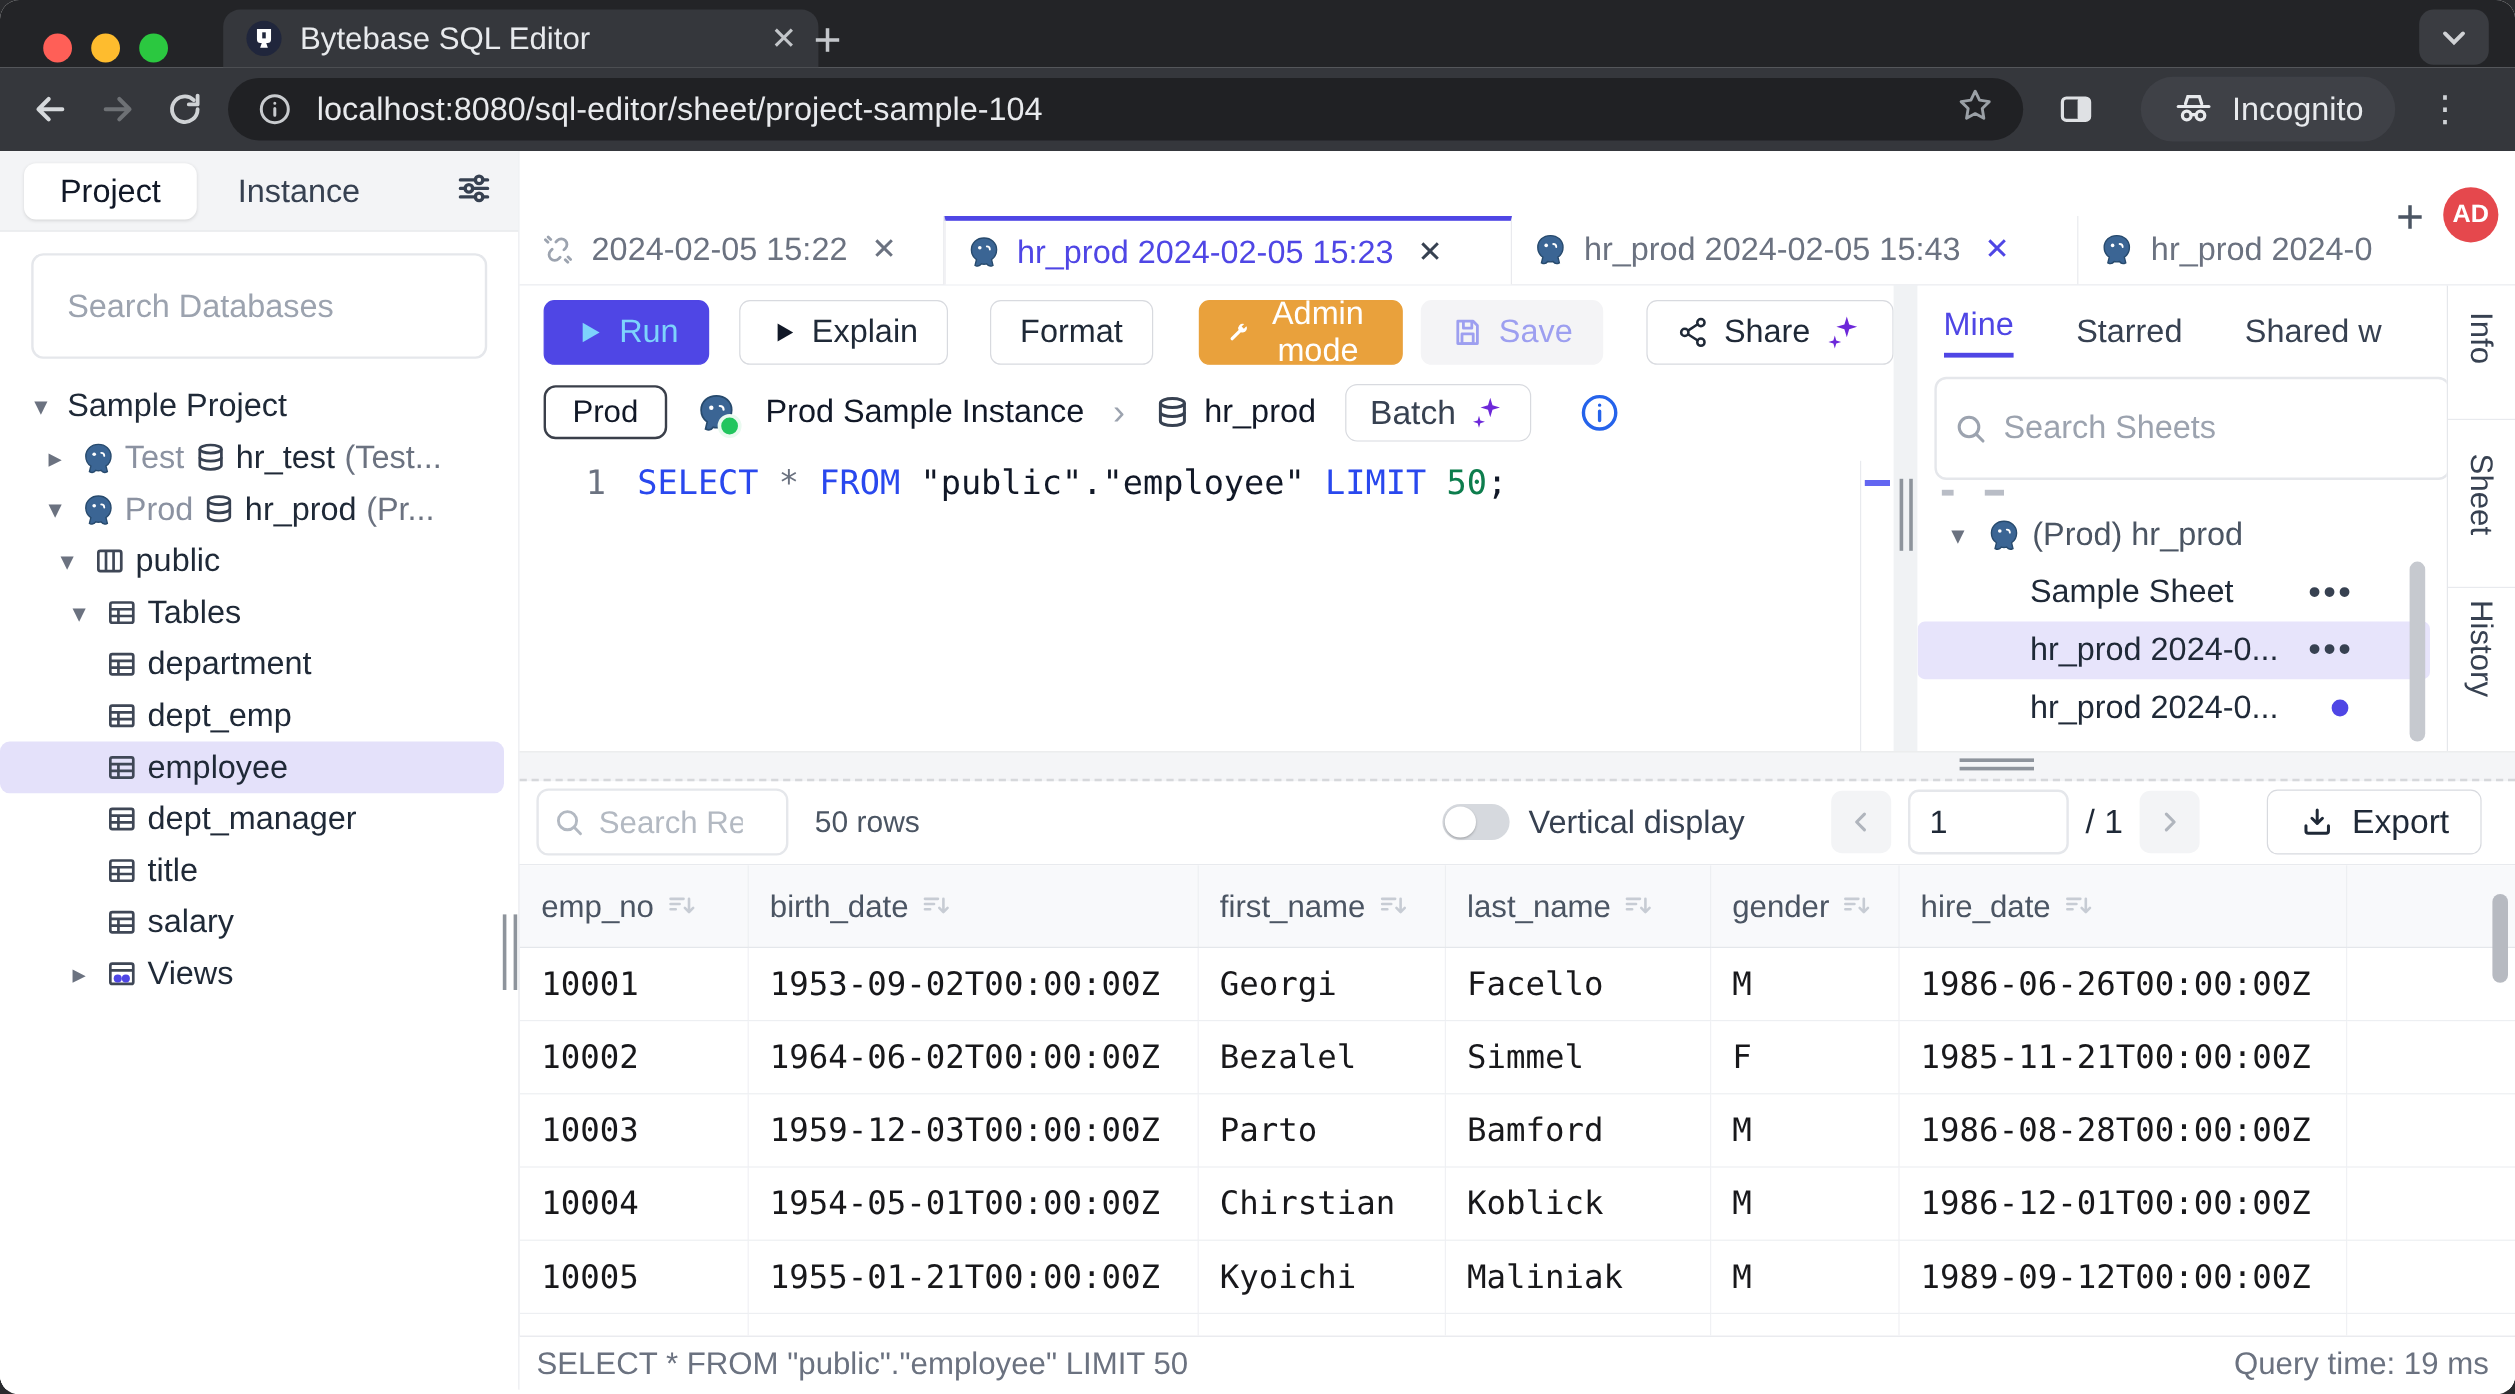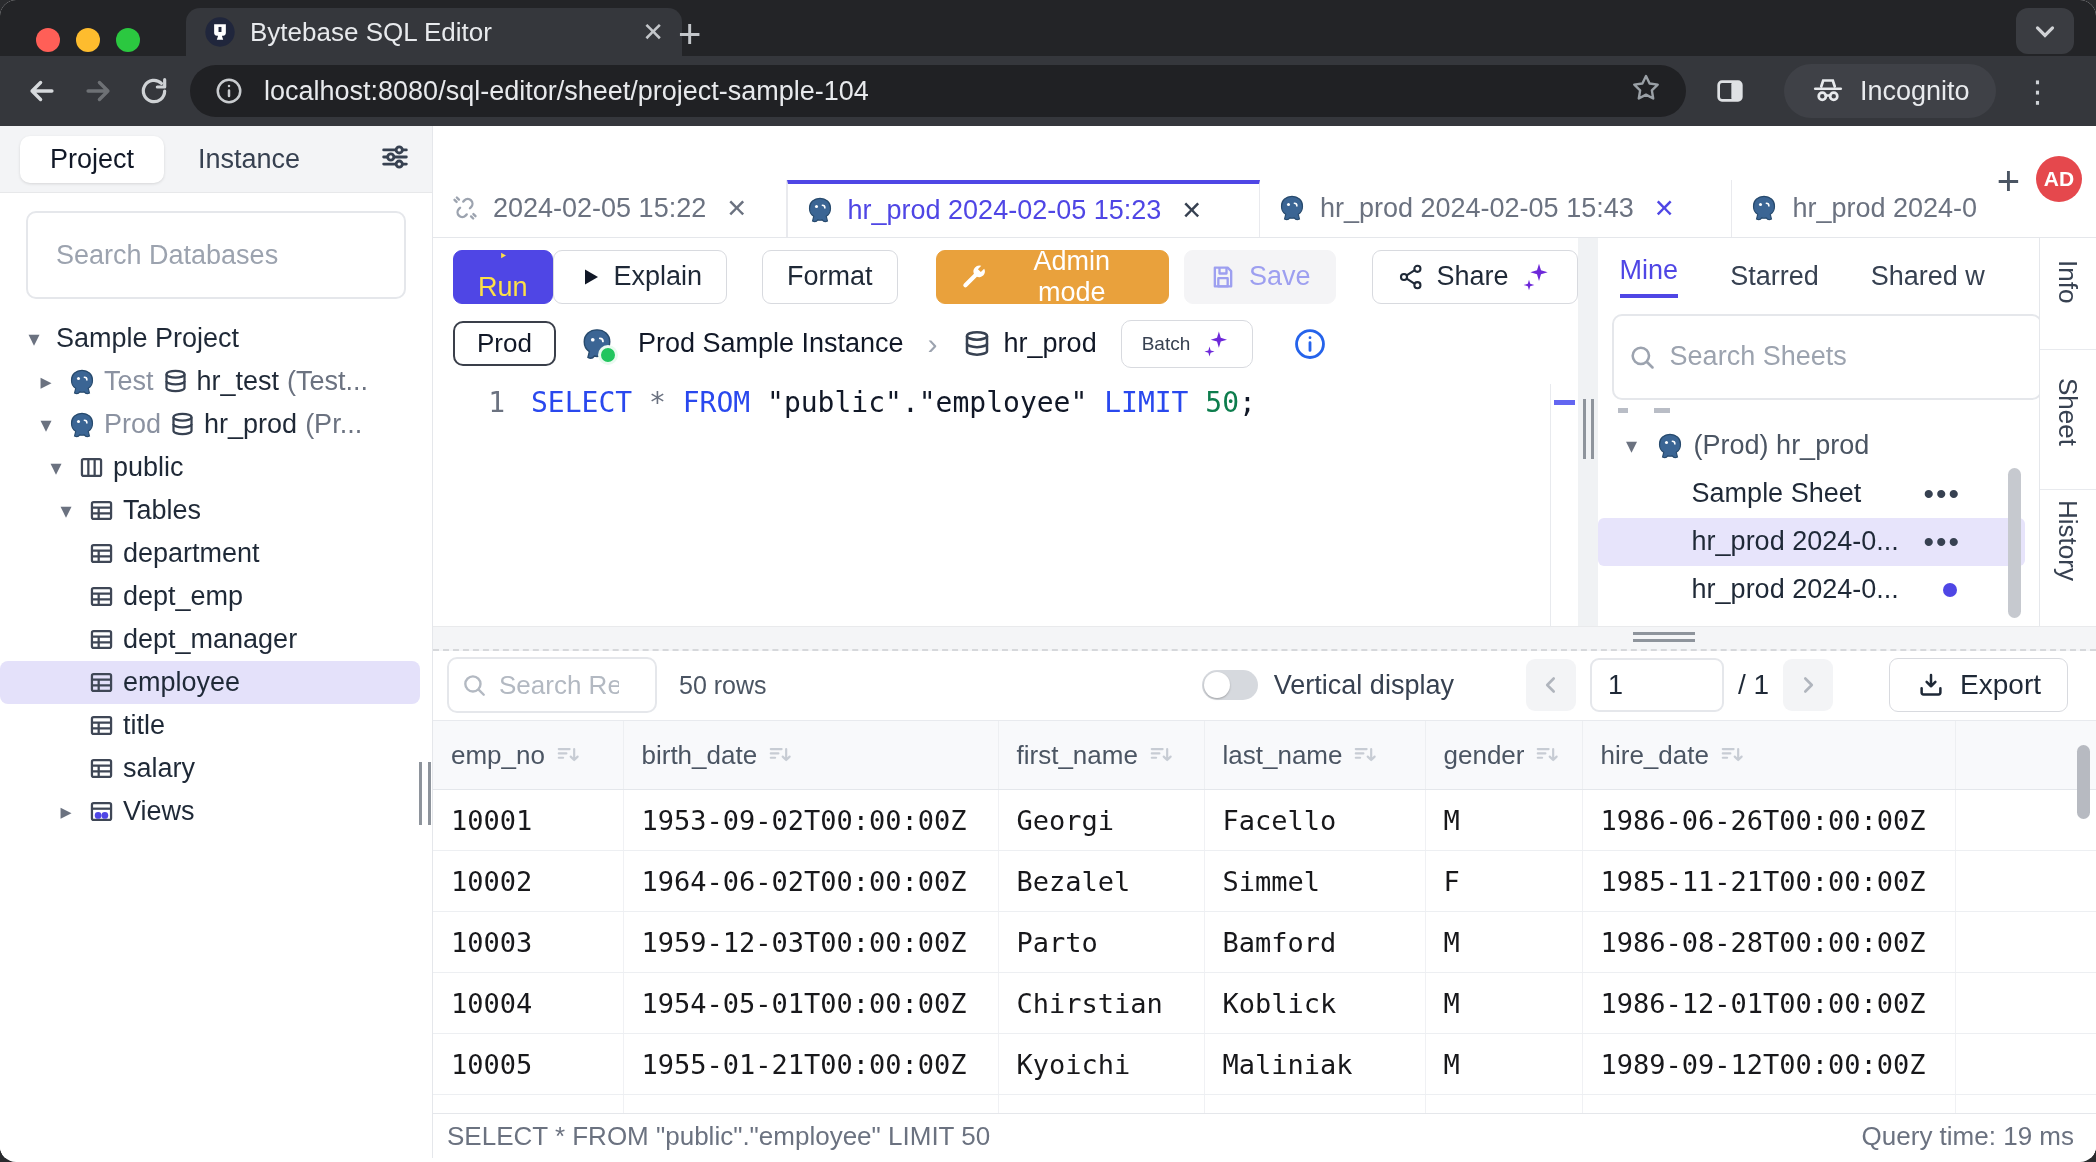--- a/index.html
+++ b/index.html
@@ -48,21 +48,21 @@
   .etab.active .ex{color:#374151;}
   .etab.t3 .ex{color:#4f46e5;}
   .etab.clip{max-width:268px;border-right:0;}
   .eplus{align-self:center;font-size:40px;color:#4b5563;padding:0 16px;font-weight:300;}
   .avatar{align-self:center;width:46px;height:46px;border-radius:50%;background:#e5484d;color:#fff;font-size:21px;font-weight:bold;display:flex;align-items:center;justify-content:center;margin:0 14px 4px 0;flex:none;}
   .mainrow{display:flex;height:388px;min-height:388px;}
   
   .editor{width:1146px;position:relative;background:#fff;}
   .edtoolbar{display:flex;align-items:center;margin:12px 0 0 20px;}
   .btn{height:54px;border-radius:9px;display:flex;align-items:center;gap:12px;padding:0 24px;font-size:27px;border:1px solid #d8dadf;background:#fff;color:#1f2937;}
-  .btn.run{background:#4f46e5;border-color:#4f46e5;color:#fde047;margin-right:0;flex-direction:column;}
+  .btn.run{background:#4f46e5;border-color:#4f46e5;color:#7dd3fc;margin-right:25px;}
   .btn.explain{margin-right:35px;}
   .btn.format{margin-right:38px;}
   .btn.admin{background:#e9a13c;border-color:#e9a13c;color:#fff;margin-right:15px;}
   .btn.save{background:#f4f4f6;border-color:#f4f4f6;color:#9d9ff0;margin-right:36px;}
   .crumbs{display:flex;align-items:center;margin:16px 0 0 20px;gap:24px;font-size:27px;color:#111827;}
   .envchip{border:2px solid #3a3f4a;border-radius:10px;padding:5px 22px;font-size:26px;color:#111827;}
   .pgwrap{position:relative;width:34px;height:34px;}
   .greendot{position:absolute;right:-4px;bottom:-4px;width:14px;height:14px;border-radius:50%;background:#22c55e;border:3px solid #eafaf0;}
   .crumb-sep{color:#9ca3af;font-size:30px;}
   .batch{height:48px;border:1px solid #d8dadf;border-radius:10px;display:flex;align-items:center;gap:12px;padding:0 20px;color:#374151;background:#fff;}
@@ -288,33 +288,33 @@
             </svg>
             <span class="tlabel">department</span>
           </div>
           <div class="trow" style="padding-left: 88px;">
             <svg class="i" width="27" height="27" viewBox="0 0 24 24" fill="none" stroke="#3f4756" stroke-width="2">
               <rect x="3.5" y="4.5" width="17" height="15" rx="1.5"></rect>
               <path d="M3.5 9.5h17M3.5 14.5h17M9.5 9.5v10"></path>
             </svg>
             <span class="tlabel">dept_emp</span>
           </div>
+          <div class="trow sel" style="padding-left: 88px;">
+            <svg class="i" width="27" height="27" viewBox="0 0 24 24" fill="none" stroke="#3f4756" stroke-width="2">
+              <rect x="3.5" y="4.5" width="17" height="15" rx="1.5"></rect>
+              <path d="M3.5 9.5h17M3.5 14.5h17M9.5 9.5v10"></path>
+            </svg>
+            <span class="tlabel">employee</span>
+          </div>
           <div class="trow" style="padding-left: 88px;">
             <svg class="i" width="27" height="27" viewBox="0 0 24 24" fill="none" stroke="#3f4756" stroke-width="2">
               <rect x="3.5" y="4.5" width="17" height="15" rx="1.5"></rect>
               <path d="M3.5 9.5h17M3.5 14.5h17M9.5 9.5v10"></path>
             </svg>
             <span class="tlabel">dept_manager</span>
-          </div>
-          <div class="trow sel" style="padding-left: 88px;">
-            <svg class="i" width="27" height="27" viewBox="0 0 24 24" fill="none" stroke="#3f4756" stroke-width="2">
-              <rect x="3.5" y="4.5" width="17" height="15" rx="1.5"></rect>
-              <path d="M3.5 9.5h17M3.5 14.5h17M9.5 9.5v10"></path>
-            </svg>
-            <span class="tlabel">employee</span>
           </div>
           <div class="trow" style="padding-left: 88px;">
             <svg class="i" width="27" height="27" viewBox="0 0 24 24" fill="none" stroke="#3f4756" stroke-width="2">
               <rect x="3.5" y="4.5" width="17" height="15" rx="1.5"></rect>
               <path d="M3.5 9.5h17M3.5 14.5h17M9.5 9.5v10"></path>
             </svg>
             <span class="tlabel">title</span>
           </div>
           <div class="trow" style="padding-left: 88px;">
             <svg class="i" width="27" height="27" viewBox="0 0 24 24" fill="none" stroke="#3f4756" stroke-width="2">
@@ -439,21 +439,21 @@
               <span class="greendot"></span>
             </span>
             <span>Prod Sample Instance</span>
             <span class="crumb-sep">›</span>
             <svg width="30" height="30" viewBox="0 0 24 24" fill="none" stroke="#374151" stroke-width="2">
                 <ellipse cx="12" cy="5.5" rx="8" ry="3"></ellipse>
                 <path d="M4 5.5v6c0 1.7 3.6 3 8 3s8-1.3 8-3v-6"></path>
                 <path d="M4 11.5v6c0 1.7 3.6 3 8 3s8-1.3 8-3v-6"></path>
               </svg>
             <span style="margin-left:-12px">hr_prod</span>
-            <button class="batch" style="font-size:19px">
+            <button class="batch" style="font-size:28px">
               <span>Batch</span>
               <svg width="30" height="30" viewBox="0 0 24 24" fill="#6d28d9">
                   <path d="M13.5 2l1.5 5 5 1.5-5 1.5-1.5 5-1.5-5-5-1.5 5-1.5z"></path>
                   <path d="M6 14l.9 3.1L10 18l-3.1.9L6 22l-.9-3.1L2 18l3.1-.9z"></path>
                 </svg>
             </button>
             <svg width="34" height="34" viewBox="0 0 24 24" fill="none" stroke="#2563eb" stroke-width="2" style="margin-left:16px">
                 <circle cx="12" cy="12" r="9.5"></circle>
                 <path d="M12 7.5h.01M12 11v5.5" stroke-linecap="round"></path>
               </svg>

